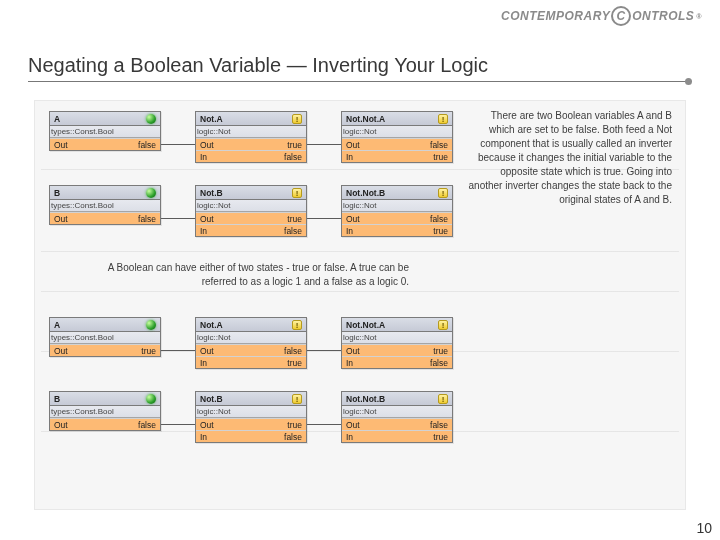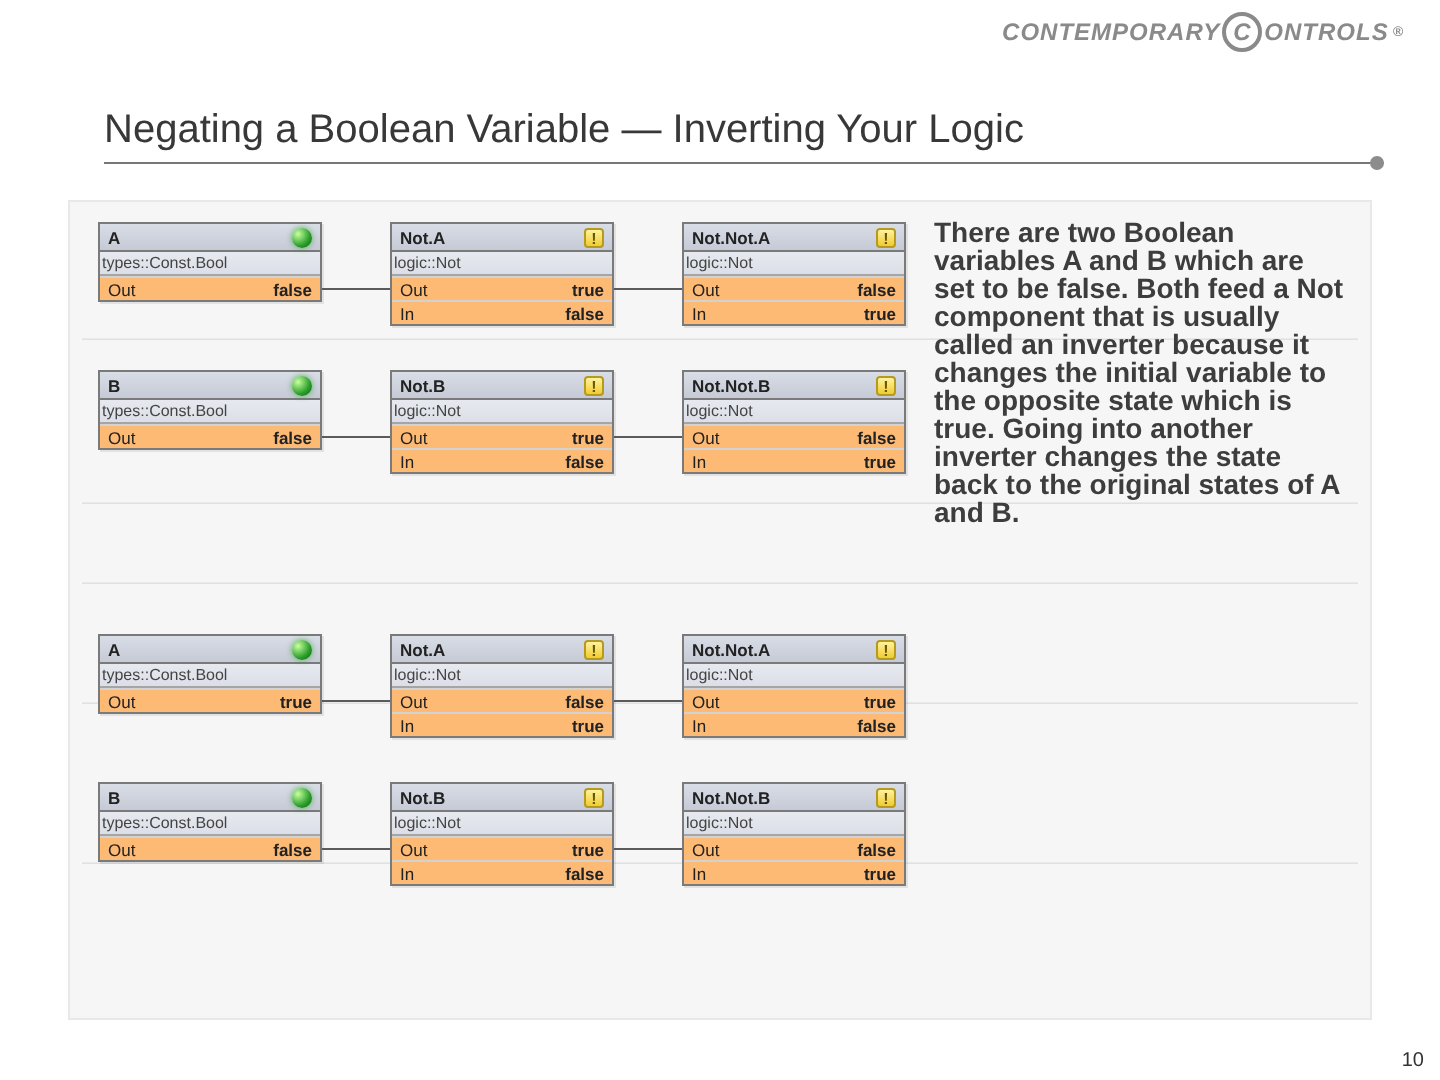--- a/index.html
+++ b/index.html
@@ -43,21 +43,20 @@
     margin-left: 2px;
   }
   .title {
     position: absolute;
     top: 54px; left: 28px; right: 28px;
     font-family: Verdana, sans-serif;
     font-size: 20px;
     color: #383838;
     border-bottom: 1px solid #777;
     padding-bottom: 4px;
-    margin-left: 24px;
   }
   .title::after {
     content: "";
     position: absolute;
     right: 0; bottom: -4px;
     width: 7px; height: 7px;
     border-radius: 50%;
     background: #8c8c8c;
   }
   .canvas {
@@ -68,21 +67,21 @@
   }
   .canvas .row-line {
     position: absolute;
     left: 6px; right: 6px;
     height: 1px;
     background: linear-gradient(#eee,#ddd);
   }
   .pagenum {
     position: absolute;
     right: 8px; bottom: 4px;
-    font-size: 10px;
+    font-size: 14px;
     color: #333;
   }
 
   .blk {
     position: absolute;
     width: 112px;
     border: 1px solid #7a7a7a;
     background: #fff;
     font-size: 8.5px;
     color: #222;
@@ -107,43 +106,44 @@
     color: #444;
   }
   .blk .line {
     display: flex;
     justify-content: space-between;
     padding: 1px 4px;
     border-top: 1px solid #d2d2d2;
     height: 12px;
     background: #fdba74;
   }
-  .blk .line .r { font-weight: 700; }
+  .blk .line .r { font-weight: 400; }
   .green { width: 10px; height: 10px; border-radius: 50%;
     background: radial-gradient(circle at 30% 30%, #c7ff9f, #2a9e2a 60%, #0e5d0e);
     box-shadow: 0 0 3px rgba(0,150,0,.6);
   }
   .exm {
     width: 10px; height: 10px;
     background: linear-gradient(#fff2a0,#f0cc30);
     border: 1px solid #b59a1e;
     border-radius: 2px;
     font-size: 8px;
     line-height: 9px;
     text-align: center;
     color: #6b5600;
     font-weight: 700;
   }
 
   .text {
     position: absolute;
-    font-size: 14px;
+    font-size: 10px;
     line-height: 14px;
-    font-weight: 700;
+    font-weight: 400;
     color: #3d3d3d;
+    text-align: right;
   }
 
   .wire {
     position: absolute;
     border-top: 1px solid #5b5b5b;
     height: 0;
   }
 </style>
 </head>
 <body>
@@ -250,20 +250,21 @@
     <div class="line">
         <span>In</span>
         <span class="r">true</span>
       </div>
   </div>
   <div class="wire" style="left:126px; top:117px; width:34px;"></div>
   <div class="wire" style="left:272px; top:117px; width:34px;"></div>
 
   <div class="text" style="left:432px; top:8px; width:205px;">There are two Boolean variables A and B which are set to be false. Both feed a Not component that is usually called an inverter because it changes the initial variable to the opposite state which is true. Going into another inverter changes the state back to the original states of A and B.</div>
 
+  <div class="text" style="left:44px; top:160px; width:330px;">A Boolean can have either of two states - true or false. A true can be referred to as a logic 1 and a false as a logic 0.</div>
 
   <div class="blk" style="left:14px; top:216px;">
     <div class="hdr">
         <span>A</span>
         <span class="green"></span>
       </div>
     <div class="sub">types::Const.Bool</div>
     <div class="line">
         <span>Out</span>
         <span class="r">true</span>

